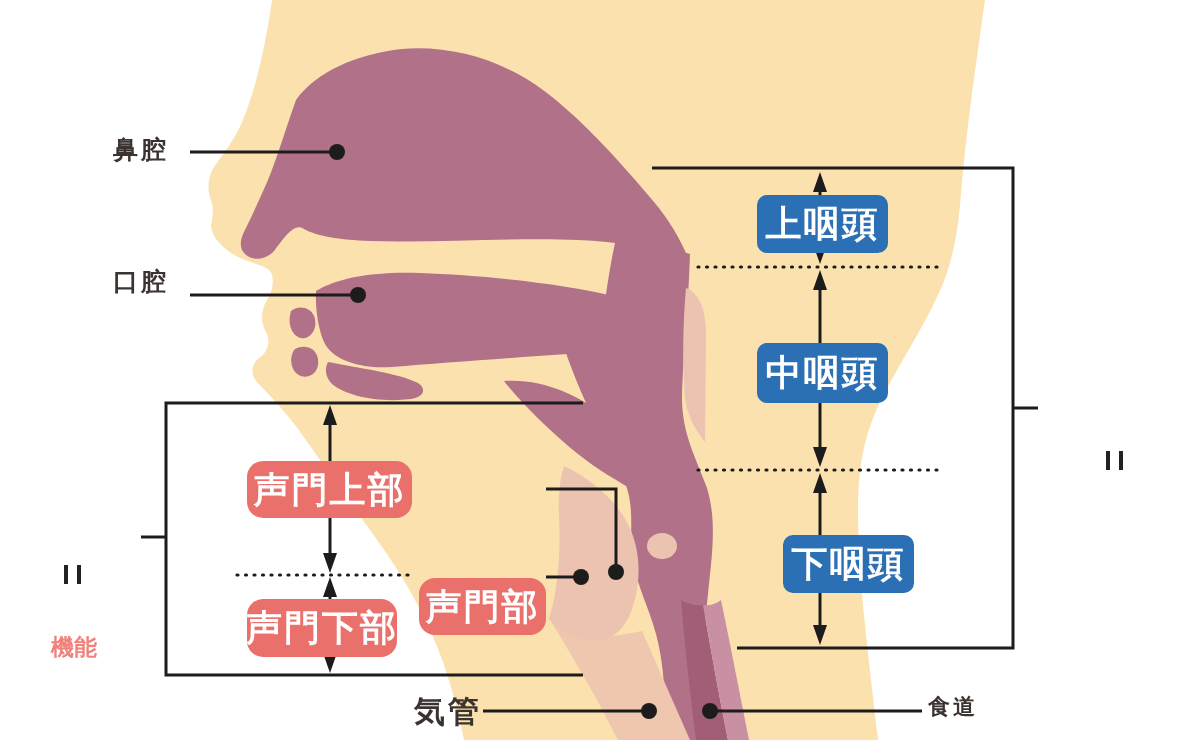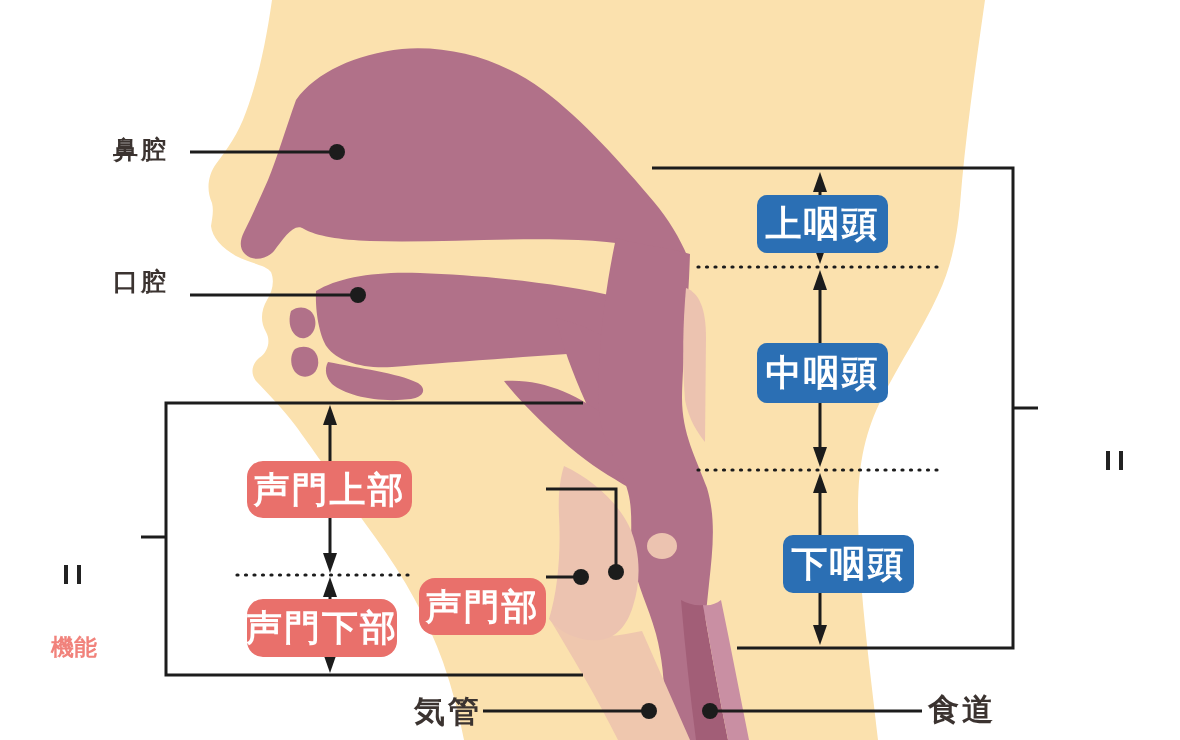--- a/index.html
+++ b/index.html
@@ -34,21 +34,21 @@
                 letter-spacing:8px;color:var(--c-red-text);}
   #larynx-fn{left:0px;top:595px;width:148px;text-align:center;font-size:23px;
              color:var(--c-red-text);line-height:1.5;}
   .eq{position:absolute;display:flex;gap:9px;}
   .eq i{display:block;width:4px;height:19px;background:#222;}
   #pharynx-eq{left:1106px;top:451px;}
   #larynx-eq{left:64px;top:565px;}
   #lbl-nasal{left:113px;top:137px;}
   #lbl-oral{left:113px;top:269px;}
   #lbl-trachea{left:414px;top:696px;font-size:31px;}
-  #lbl-esophagus{left:928px;top:696px;font-size:31px;font-family:Liberation Mono, monospace;}
+  #lbl-esophagus{left:928px;top:696px;font-size:22px;}
   #pill-nasopharynx{left:757px;top:195px;width:131px;height:58px;}
   #pill-oropharynx{left:757px;top:343px;width:131px;height:60px;}
   #pill-hypopharynx{left:757px;top:535px;width:131px;height:58px;margin-left:26px;}
   #pill-supraglottis{left:247px;top:461px;width:165px;height:57px;}
   #pill-vocal-cords{left:449px;top:461px;width:97px;height:57px;}
   #pill-glottis{left:419px;top:578px;width:127px;height:57px;}
   #pill-subglottis{left:247px;top:599px;width:150px;height:58px;}
 </style>
 </head>
 <body>

